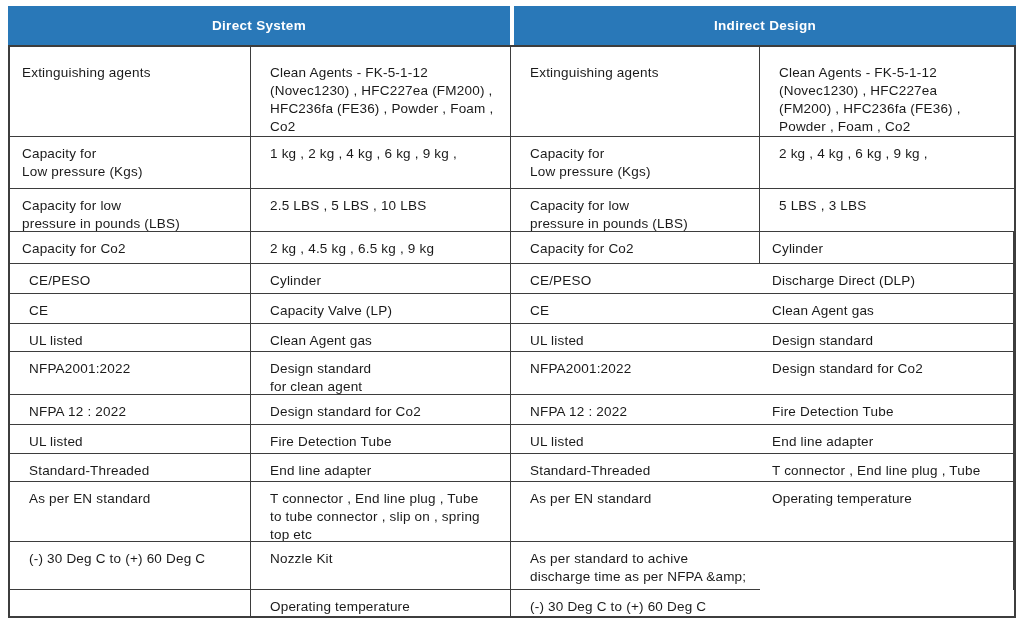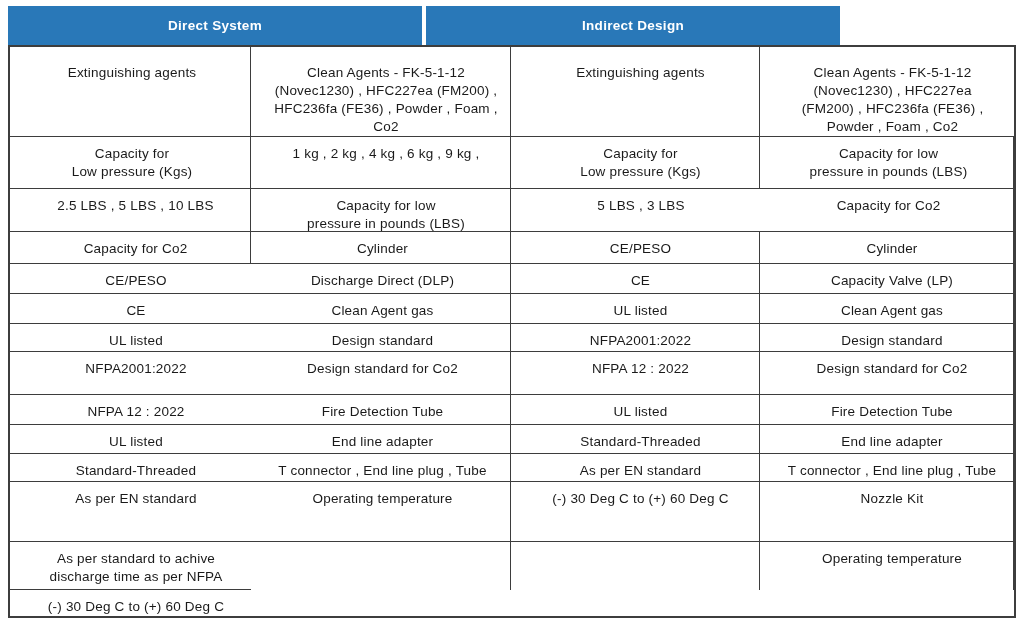--- a/index.html
+++ b/index.html
@@ -3,35 +3,34 @@
 <meta charset="utf-8">
 <style>
   html,body{margin:0;padding:0;background:#ffffff;}
   #stage{
     position:relative;width:1024px;height:618px;background:#ffffff;overflow:hidden;
     font-family:"Liberation Sans","DejaVu Sans",sans-serif;
     color:#1a1a1a;font-size:13.5px;line-height:18px;font-weight:500;letter-spacing:.2px;
   }
   
   #hdr{
-    position:absolute;left:8px;top:6px;width:832px;height:39px;
+    position:absolute;left:8px;top:6px;width:1008px;height:39px;
     display:flex;gap:4px;
   }
   .hcell{
     flex:1 1 0;background:#2978b8;color:#ffffff;font-weight:700;font-size:13.5px;
     display:flex;align-items:center;justify-content:center;letter-spacing:.3px;
   }
   
   #tbl{
     position:absolute;left:8px;top:45px;width:1008px;height:573px;
     box-sizing:border-box;border:2px solid #3d3d3d;background:#ffffff;
     display:grid;
     grid-template-columns:241px 260px 249px 254px;
     grid-template-rows:90px 52px 43px 32px 30px 30px 28px 43px 30px 29px 28px 60px 48px 26px;
-    text-align:center;
   }
   .cell{
     box-sizing:border-box;border-right:1.5px solid #3d3d3d;border-bottom:1.5px solid #3d3d3d;
     padding:8px 8px 4px 19px;white-space:pre-line;overflow:hidden;
   }
   .c1{padding-left:12px;}
   .c4{border-right:none;}
   .rlast{border-bottom:none;}
   .r1{padding-top:17px;}
 </style>
@@ -56,29 +55,31 @@
     <div class="cell c4 r1">Clean Agents - FK-5-1-12
 (Novec1230) , HFC227ea
 (FM200) , HFC236fa (FE36) ,
 Powder , Foam , Co2</div>
 
     <div class="cell c1">Capacity for
 Low pressure (Kgs)</div>
     <div class="cell c2">1 kg , 2 kg , 4 kg , 6 kg , 9 kg ,</div>
     <div class="cell c3">Capacity for
 Low pressure (Kgs)</div>
+    <div class="cell c4">2 kg , 4 kg , 6 kg , 9 kg ,</div>
 
     <div class="cell c1">Capacity for low
 pressure in pounds (LBS)</div>
     <div class="cell c2">2.5 LBS , 5 LBS , 10 LBS</div>
     <div class="cell c3">Capacity for low
 pressure in pounds (LBS)</div>
     <div class="cell c4">5 LBS , 3 LBS</div>
 
     <div class="cell c1">Capacity for Co2</div>
+    <div class="cell c2">2 kg , 4.5 kg , 6.5 kg , 9 kg</div>
     <div class="cell c3">Capacity for Co2</div>
 
     <div class="cell c1">Cylinder</div>
     <div class="cell c2">CE/PESO</div>
     <div class="cell c3">Cylinder</div>
     <div class="cell c4">CE/PESO</div>
 
     <div class="cell c1">Discharge Direct (DLP)</div>
     <div class="cell c2">CE</div>
     <div class="cell c3">Capacity Valve (LP)</div>

